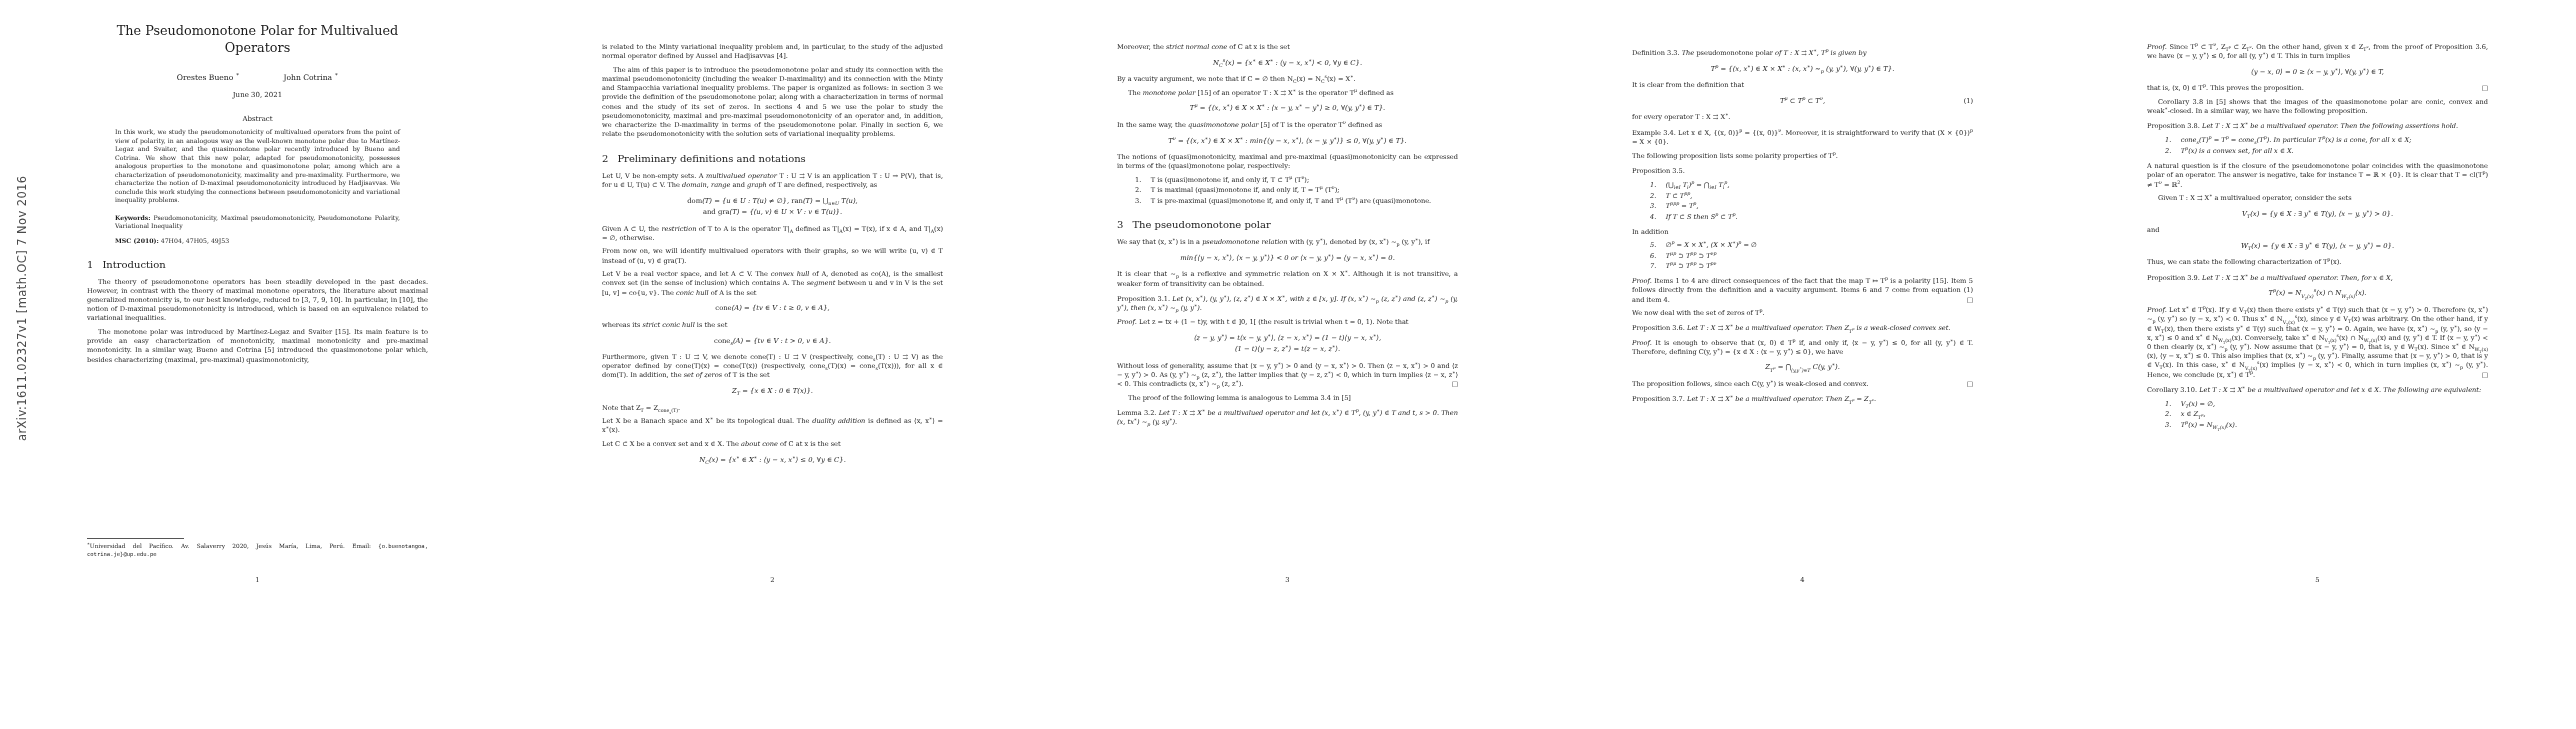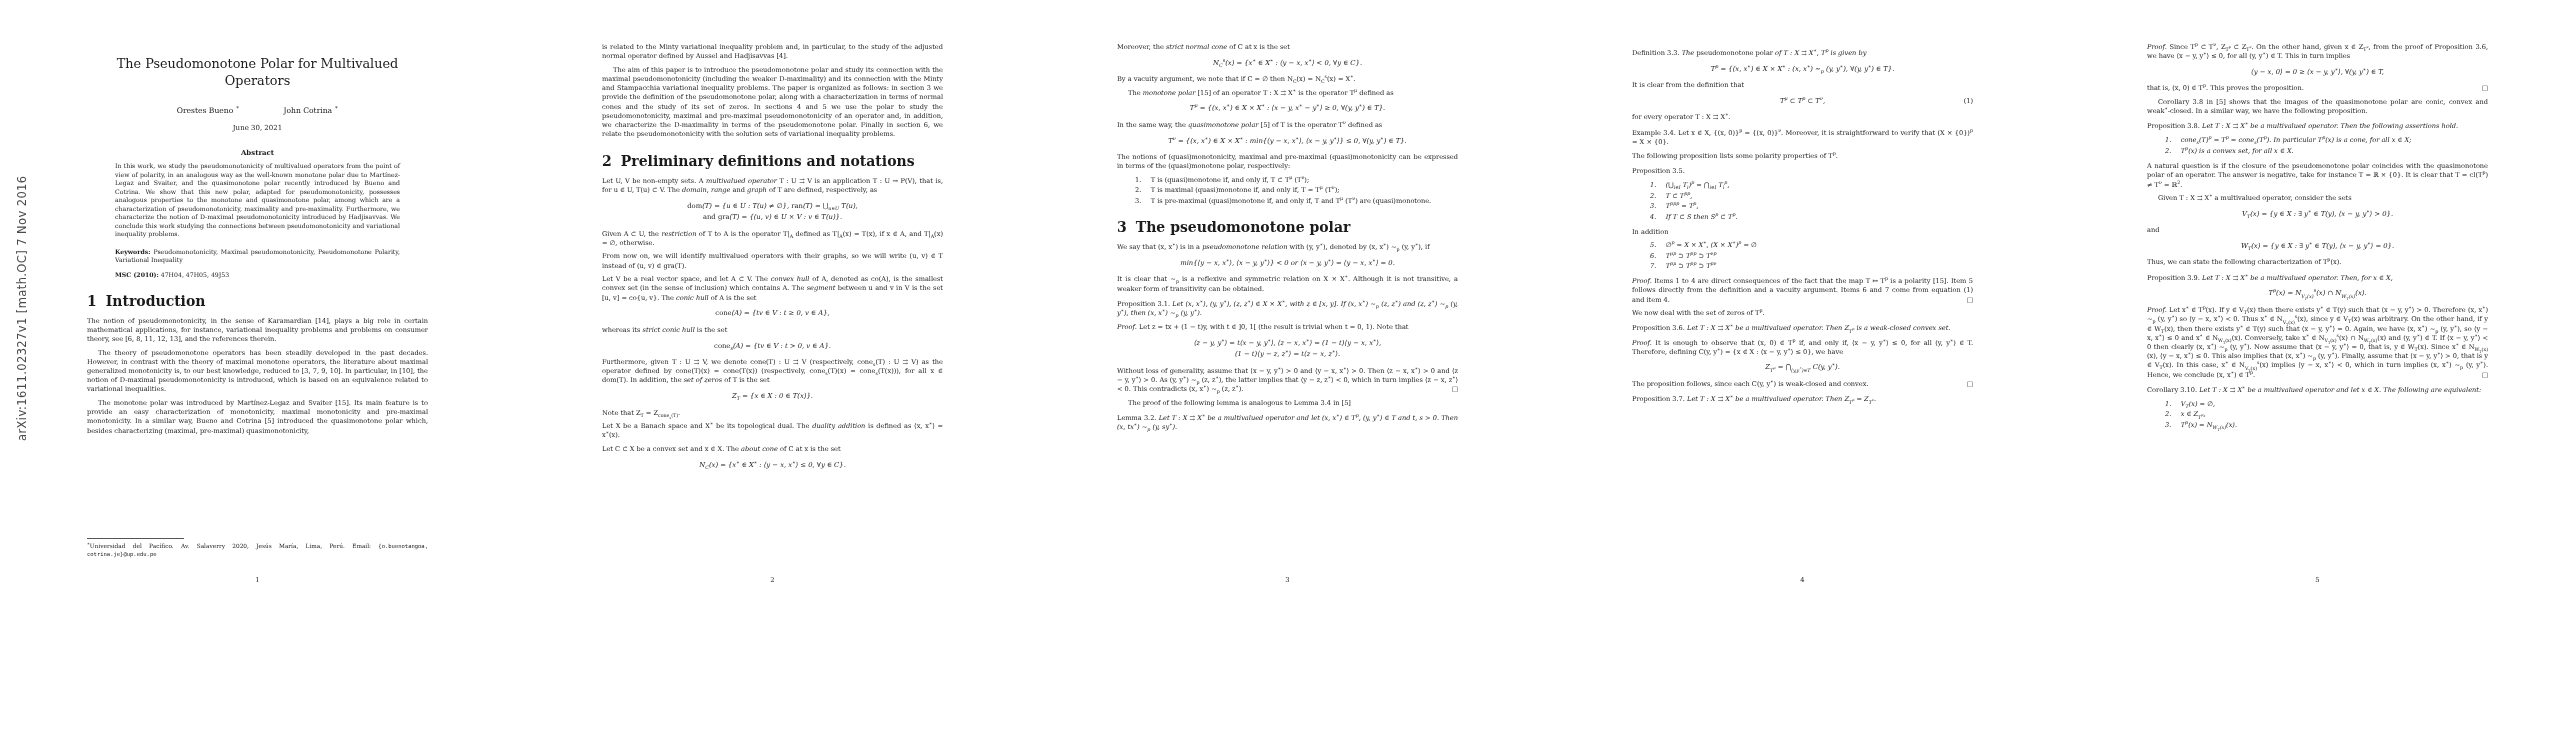--- a/index.html
+++ b/index.html
@@ -13,36 +13,36 @@
     position:absolute;left:14.6px;top:137px;height:304px;
     writing-mode:vertical-rl;transform:rotate(180deg);
     font-family:"DejaVu Sans","Liberation Sans",sans-serif;
     font-size:11.5px;color:#4a4a4a;letter-spacing:0.4px;white-space:nowrap;
   }
   .pages{position:absolute;inset:0;display:flex}
   .page{
     width:515px;height:620px;position:relative;
     padding:43px 87px 0;overflow:hidden;
   }
-  .page.first{padding-top:55px}
+  .page.first{padding-top:22px}
   .pageno{
     position:absolute;bottom:36px;left:0;width:100%;
     text-align:center;font-size:6.7px;
   }
   
   .title{font-size:12.8px;line-height:1.35;text-align:center;width:286px;margin:0 auto 16px}
   .authors{display:flex;justify-content:center;gap:44px;font-size:7.6px;margin-bottom:9.7px}
   .date{text-align:center;font-size:7px;margin-bottom:16px}
-  .abshead{text-align:center;font-weight:700;font-size:7px;margin-bottom:4.9px}
+  .abshead{text-align:center;font-weight:400;font-size:7px;margin-bottom:4.9px}
   .abstract{margin:0 28px 8.5px;font-size:6.2px;line-height:1.38;text-align:justify}
   .meta{margin:0 28px 2.4px;font-size:6.2px;line-height:1.38;text-align:justify}
   .meta.msc{margin-top:6px}
   .meta .lead{font-weight:700}
   
-  .sechead{font-size:14px;font-weight:700;margin:13.4px 0 8px}
+  .sechead{font-size:10px;font-weight:400;margin:13.4px 0 8px}
   .sechead .num{margin-right:9px}
   .para{font-size:6.6px;line-height:1.4;text-align:justify;margin:0 0 4.3px;text-indent:11px}
   .para.noind{text-indent:0}
   .para.it{}
   .thm{margin:6px 0 4.9px}
   .thmlabel{font-weight:400;font-style:normal}
   .thmbody{font-style:italic}
   .thmbody.rm{font-style:normal}
   .thmbody em{font-style:normal}
   .eqwrap{position:relative;margin:5.5px 0 7.3px}
@@ -76,21 +76,20 @@
           <div class="authors">
             <span class="author">Orestes Bueno <sup>∗</sup></span>
             <span class="author">John Cotrina <sup>∗</sup></span>
           </div>
           <div class="date">June 30, 2021</div>
           <div class="abshead">Abstract</div>
           <div class="abstract">In this work, we study the pseudomonotonicity of multivalued operators from the point of view of polarity, in an analogous way as the well-known monotone polar due to Martínez-Legaz and Svaiter, and the quasimonotone polar recently introduced by Bueno and Cotrina. We show that this new polar, adapted for pseudomonotonicity, possesses analogous properties to the monotone and quasimonotone polar, among which are a characterization of pseudomonotonicity, maximality and pre-maximality. Furthermore, we characterize the notion of D-maximal pseudomonotonicity introduced by Hadjisavvas. We conclude this work studying the connections between pseudomonotonicity and variational inequality problems.</div>
           <div class="meta"><span class="lead">Keywords:</span> Pseudomonotonicity, Maximal pseudomonotonicity, Pseudomonotone Polarity, Variational Inequality</div>
           <div class="meta msc"><span class="lead">MSC (2010):</span> 47H04, 47H05, 49J53</div>
           <div class="sechead"><span class="num">1</span><span>Introduction</span></div>
-          <p class="para noind">The notion of pseudomonotonicity, in the sense of Karamardian [14], plays a big role in certain mathematical applications, for instance, variational inequality problems and problems on consumer theory, see [6, 8, 11, 12, 13], and the references therein.</p>
           <p class="para">The theory of pseudomonotone operators has been steadily developed in the past decades. However, in contrast with the theory of maximal monotone operators, the literature about maximal generalized monotonicity is, to our best knowledge, reduced to [3, 7, 9, 10]. In particular, in [10], the notion of D-maximal pseudomonotonicity is introduced, which is based on an equivalence related to variational inequalities.</p>
           <p class="para">The monotone polar was introduced by Martínez-Legaz and Svaiter [15]. Its main feature is to provide an easy characterization of monotonicity, maximal monotonicity and pre-maximal monotonicity. In a similar way, Bueno and Cotrina [5] introduced the quasimonotone polar which, besides characterizing (maximal, pre-maximal) quasimonotonicity,</p>
           <div class="footnote"><sup>∗</sup>Universidad del Pacífico. Av. Salaverry 2020, Jesús María, Lima, Perú. Email: <span class="tt">{o.buenotangoa, cotrina.je}@up.edu.pe</span></div>
         </div>
       <div class="pageno">1</div>
     </section>
     <section class="page">
       <div class="content">
           <p class="para noind">is related to the Minty variational inequality problem and, in particular, to the study of the adjusted normal operator defined by Aussel and Hadjisavvas [4].</p>
           <p class="para">The aim of this paper is to introduce the pseudomonotone polar and study its connection with the maximal pseudomonotonicity (including the weaker D-maximality) and its connection with the Minty and Stampacchia variational inequality problems. The paper is organized as follows: in section 3 we provide the definition of the pseudomonotone polar, along with a characterization in terms of normal cones and the study of its set of zeros. In sections 4 and 5 we use the polar to study the pseudomonotonicity, maximal and pre-maximal pseudomonotonicity of an operator and, in addition, we characterize the D-maximality in terms of the pseudomonotone polar. Finally in section 6, we relate the pseudomonotonicity with the solution sets of variational inequality problems.</p>

